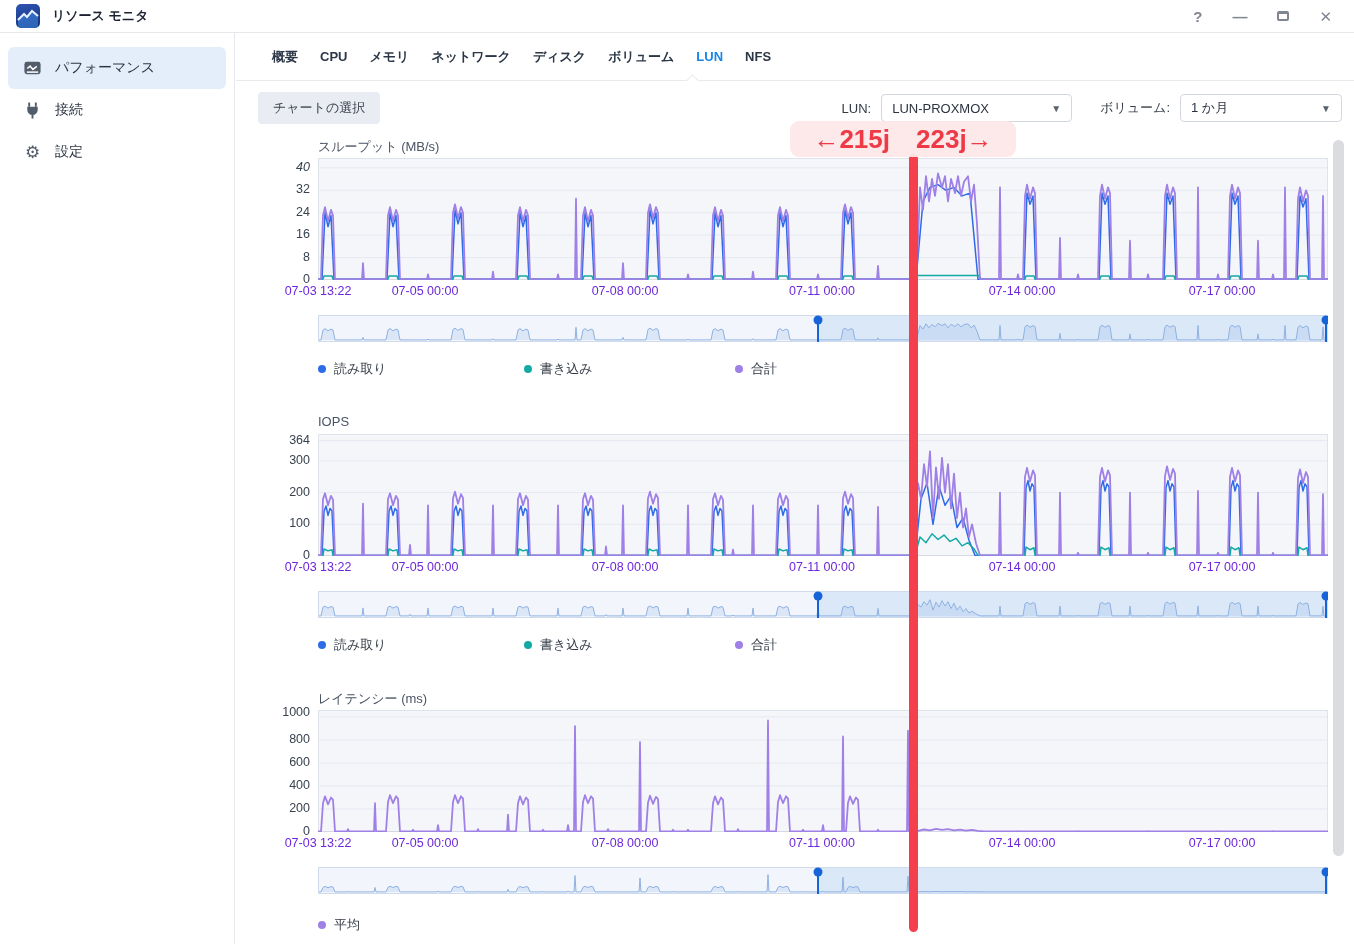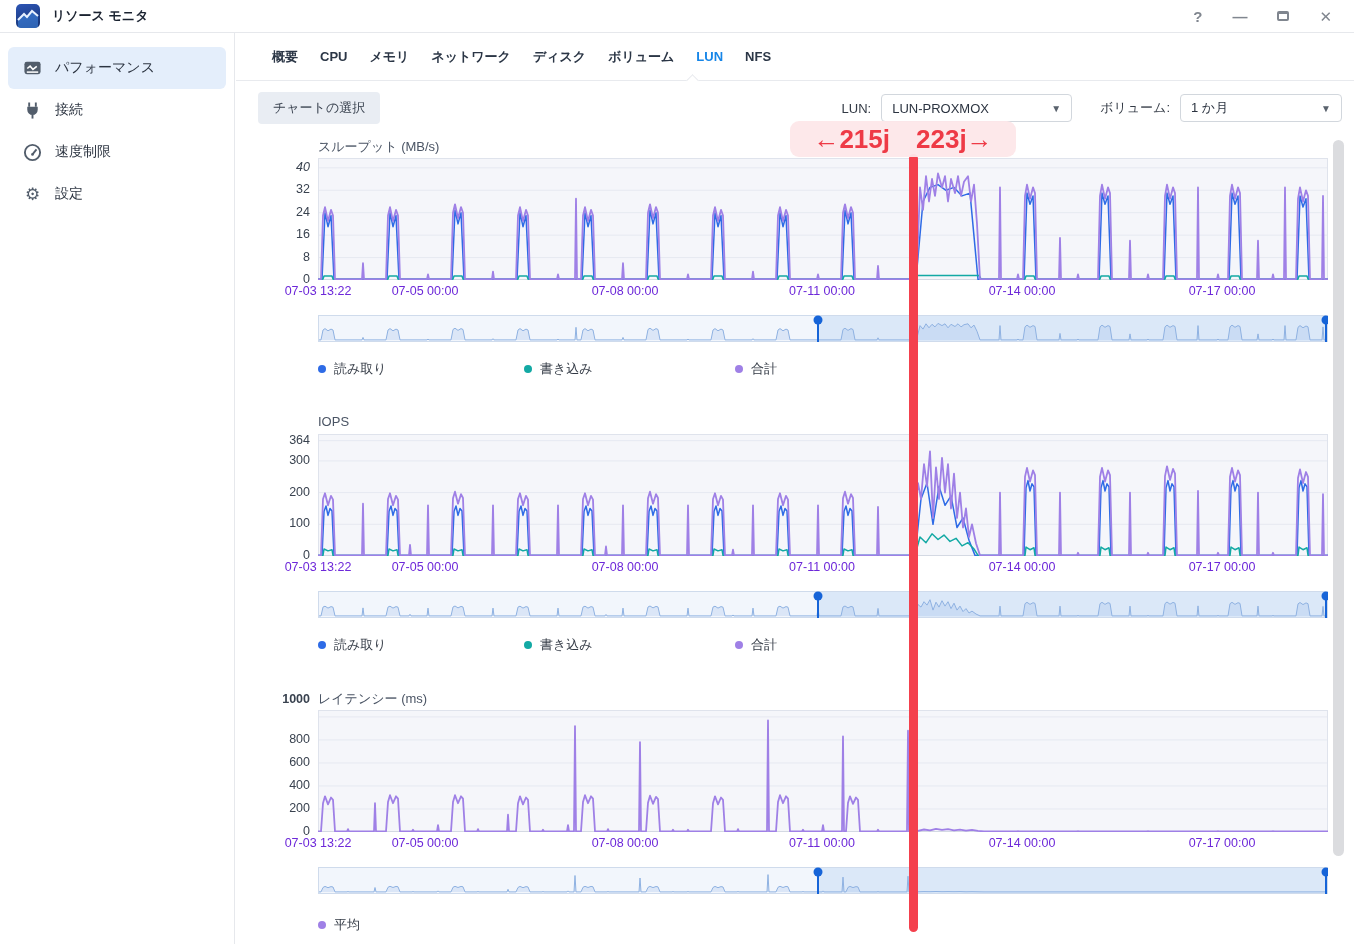--- a/index.html
+++ b/index.html
@@ -102,30 +102,20 @@
     </div>
     <div class="side-item">
       <span class="side-ic">
         <svg width="19" height="19" viewBox="0 0 20 20">
           <path d="M6.5 1.5v4.5M13.5 1.5v4.5" stroke="#525d6b" stroke-width="2"></path>
           <path d="M4.5 6h11v3.2a5.5 5.5 0 0 1-11 0z" fill="#525d6b"></path>
           <path d="M10 14.5v4" stroke="#525d6b" stroke-width="2"></path>
         </svg>
       </span>
       <span>接続</span>
-    </div>
-    <div class="side-item">
-      <span class="side-ic">
-        <svg width="19" height="19" viewBox="0 0 20 20" fill="none">
-          <circle cx="10" cy="10" r="8" stroke="#525d6b" stroke-width="2"></circle>
-          <line x1="10" y1="12" x2="14.2" y2="6.8" stroke="#525d6b" stroke-width="2"></line>
-          <circle cx="10" cy="12" r="1.4" fill="#525d6b"></circle>
-        </svg>
-      </span>
-      <span>速度制限</span>
     </div>
     <div class="side-item">
       <span class="side-ic">⚙</span>
       <span>設定</span>
     </div>
   </div>
 
 <div class="main">
   <div class="tabs">
     <div class="notch"></div>
@@ -273,21 +263,21 @@
           <line x1="1" x2="1009" y1="52.94339622641509" y2="52.94339622641509" stroke="#e6e9f1" stroke-width="1"></line>
           <line x1="1" x2="1009" y1="29.92452830188678" y2="29.92452830188678" stroke="#e6e9f1" stroke-width="1"></line>
           <line x1="1" x2="1009" y1="6.905660377358487" y2="6.905660377358487" stroke="#e6e9f1" stroke-width="1"></line>
           <polyline points="0,121.5 3,121.5 5,93.2 7,86.3 10,94.4 13,87.5 15,89.8 17,121.5 29,121.5 30,119.1 31,121.5 56,121.5 57,93.2 58,121.5 68,121.5 70,92.1 72,85.2 75,93.2 78,86.3 80,88.6 82,121.5 94,121.5 95,119.7 96,121.5 119,121.5 120,115.1 121,121.5 133,121.5 135,92.1 137,85.2 140,93.2 143,86.3 145,88.6 147,121.5 159,121.5 160,119.1 161,121.5 189,121.5 190,104.7 191,121.5 198,121.5 200,93.2 202,86.3 205,94.4 208,87.5 210,89.8 212,121.5 224,121.5 225,119.7 226,121.5 249,121.5 250,115.1 251,121.5 256,121.5 257,16.1 258,121.5 263,121.5 265,92.1 267,85.2 270,93.2 273,86.3 275,88.6 277,121.5 289,121.5 290,119.1 291,121.5 321,121.5 322,32.2 323,121.5 328,121.5 330,92.7 332,85.7 335,93.8 338,86.9 340,89.2 342,121.5 354,121.5 355,119.7 356,121.5 369,121.5 370,119.7 371,121.5 393,121.5 395,93.2 397,86.3 400,94.4 403,87.5 405,89.8 407,121.5 419,121.5 420,119.1 421,121.5 449,121.5 450,10.4 451,121.5 458,121.5 460,92.1 462,85.2 465,93.2 468,86.3 470,88.6 472,121.5 484,121.5 485,119.7 486,121.5 504,121.5 505,115.1 506,121.5 524,121.5 525,26.5 526,121.5 528,121.5 530,92.7 532,86.3 535,93.8 538,87.5 540,89.8 542,121.5 559,121.5 560,119.7 561,121.5 589,121.5 590,20.7 591,121.5 600,120.8 606,119.5 612,120.4 618,118.8 624,119.9 630,119.2 636,120.4 642,119.7 648,120.6 654,119.9 660,120.8 666,121.5 699,121.5 700,121.1 701,121.5 759,121.5 760,121.1 761,121.5 829,121.5 830,121.1 831,121.5 899,121.5 900,121.1 901,121.5 954,121.5 955,121.1 956,121.5 1010,121.5" fill="none" stroke="#9f80e6" stroke-width="1.8" stroke-linejoin="round"></polyline>
         </svg>
         <div class="ylab" style="top: 134px;">0</div>
         <div class="ylab" style="top: 110.981px;">200</div>
         <div class="ylab" style="top: 87.9623px;">400</div>
         <div class="ylab" style="top: 64.9434px;">600</div>
         <div class="ylab" style="top: 41.9245px;">800</div>
-        <div class="ylab" style="top: 2px; font-weight: bold;">1000</div>
+        <div class="ylab" style="top: 15px;">1000</div>
         <div class="xlabels">
           <span style="left: 0px;">07-03 13:22</span>
           <span style="left: 107px;">07-05 00:00</span>
           <span style="left: 307px;">07-08 00:00</span>
           <span style="left: 504px;">07-11 00:00</span>
           <span style="left: 704px;">07-14 00:00</span>
           <span style="left: 904px;">07-17 00:00</span>
         </div>
         <svg width="1010" height="27" class="scrub">
           <rect x="0" y="0" width="500" height="27" fill="#f2f6fc"></rect>

